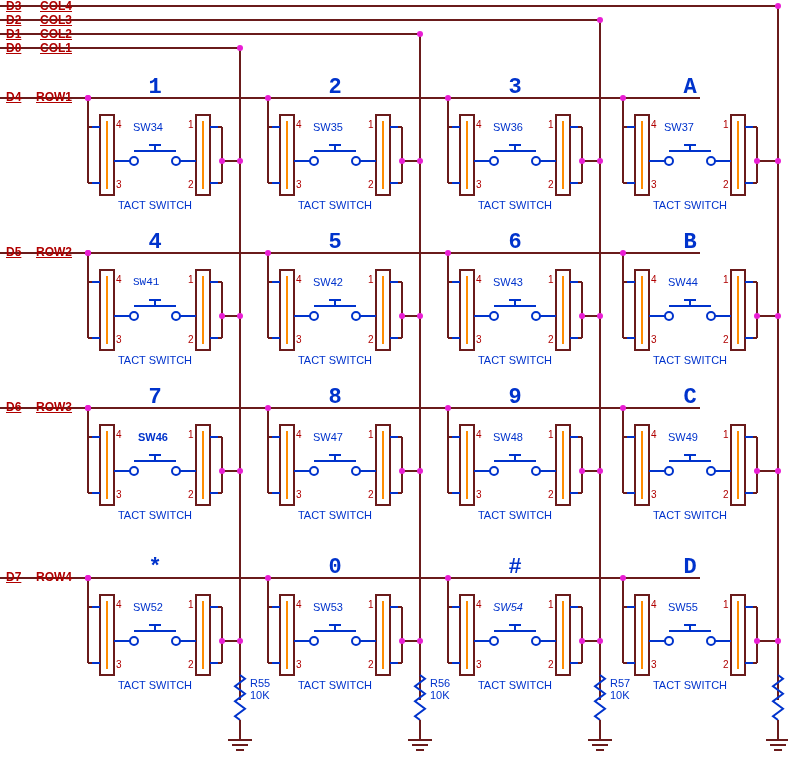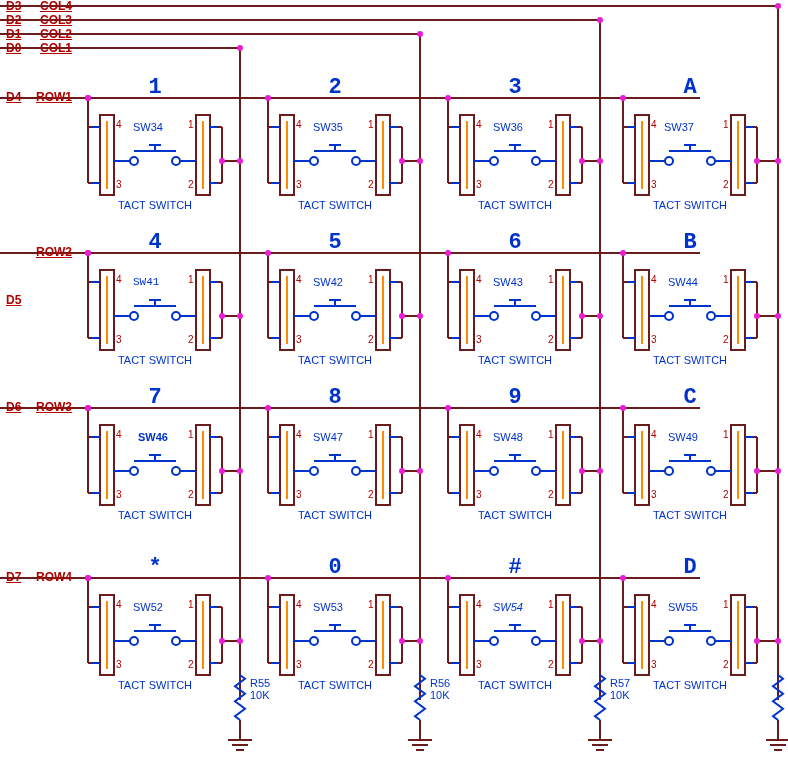--- a/index.html
+++ b/index.html
@@ -514,21 +514,21 @@
 <div class="netlabel" style="left: 6px; top: -1px;">D3</div>
     <div class="netlabel" style="left: 40px; top: -1px;">COL4</div>
     <div class="netlabel" style="left: 6px; top: 13px;">D2</div>
     <div class="netlabel" style="left: 40px; top: 13px;">COL3</div>
     <div class="netlabel" style="left: 6px; top: 27px; text-align: center;">D1</div>
     <div class="netlabel" style="left: 40px; top: 27px;">COL2</div>
     <div class="netlabel" style="left: 6px; top: 41px;">D0</div>
     <div class="netlabel" style="left: 40px; top: 41px;">COL1</div>
     <div class="rowlabel" style="left: 6px; top: 90px; text-decoration: underline;">D4</div>
     <div class="rowlabel" style="left: 36px; top: 90px; text-decoration: underline;">ROW1</div>
-    <div class="rowlabel" style="left: 6px; top: 245px; text-decoration: underline; margin-top: 48px;">D5</div>
+    <div class="rowlabel" style="left: 6px; top: 245px; text-decoration: underline;">D5</div>
     <div class="rowlabel" style="left: 36px; top: 245px; text-decoration: underline;">ROW2</div>
     <div class="rowlabel" style="left: 6px; top: 400px; text-decoration: underline;">D6</div>
     <div class="rowlabel" style="left: 36px; top: 400px; text-decoration: underline;">ROW3</div>
     <div class="rowlabel" style="left: 6px; top: 570px; text-decoration: underline;">D7</div>
     <div class="rowlabel" style="left: 36px; top: 570px; ">ROW4</div>
     <div class="pinlabel" style="left: 116px; top: 119px;">4</div>
     <div class="pinlabel" style="left: 188px; top: 119px;">1</div>
     <div class="pinlabel" style="left: 116px; top: 179px;">3</div>
     <div class="pinlabel" style="left: 188px; top: 179px;">2</div>
     <div class="swlabel" style="left: 133px; top: 121px;">SW34</div>

